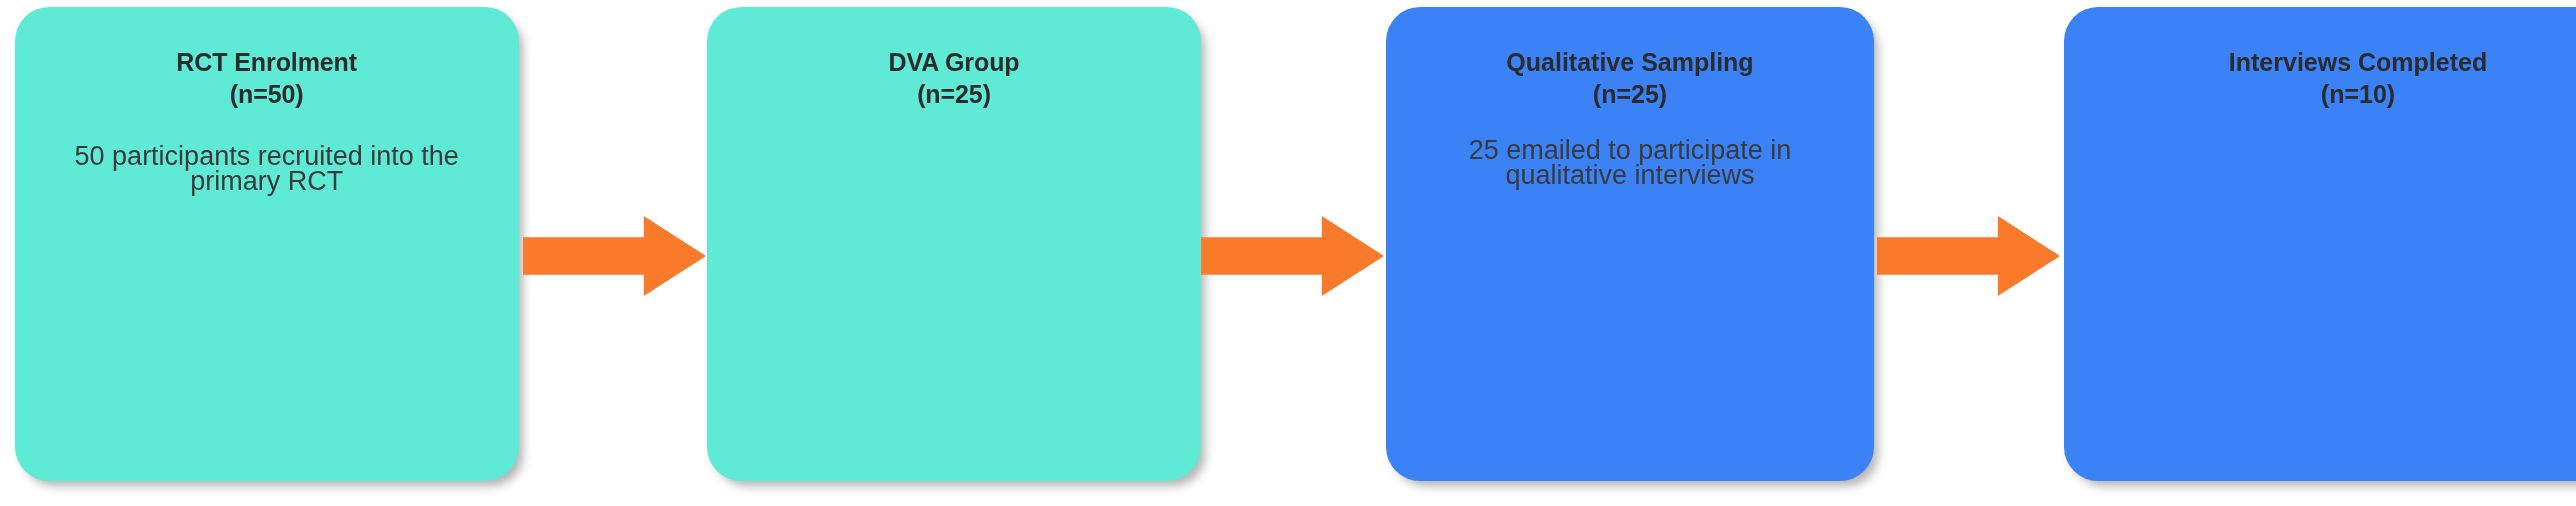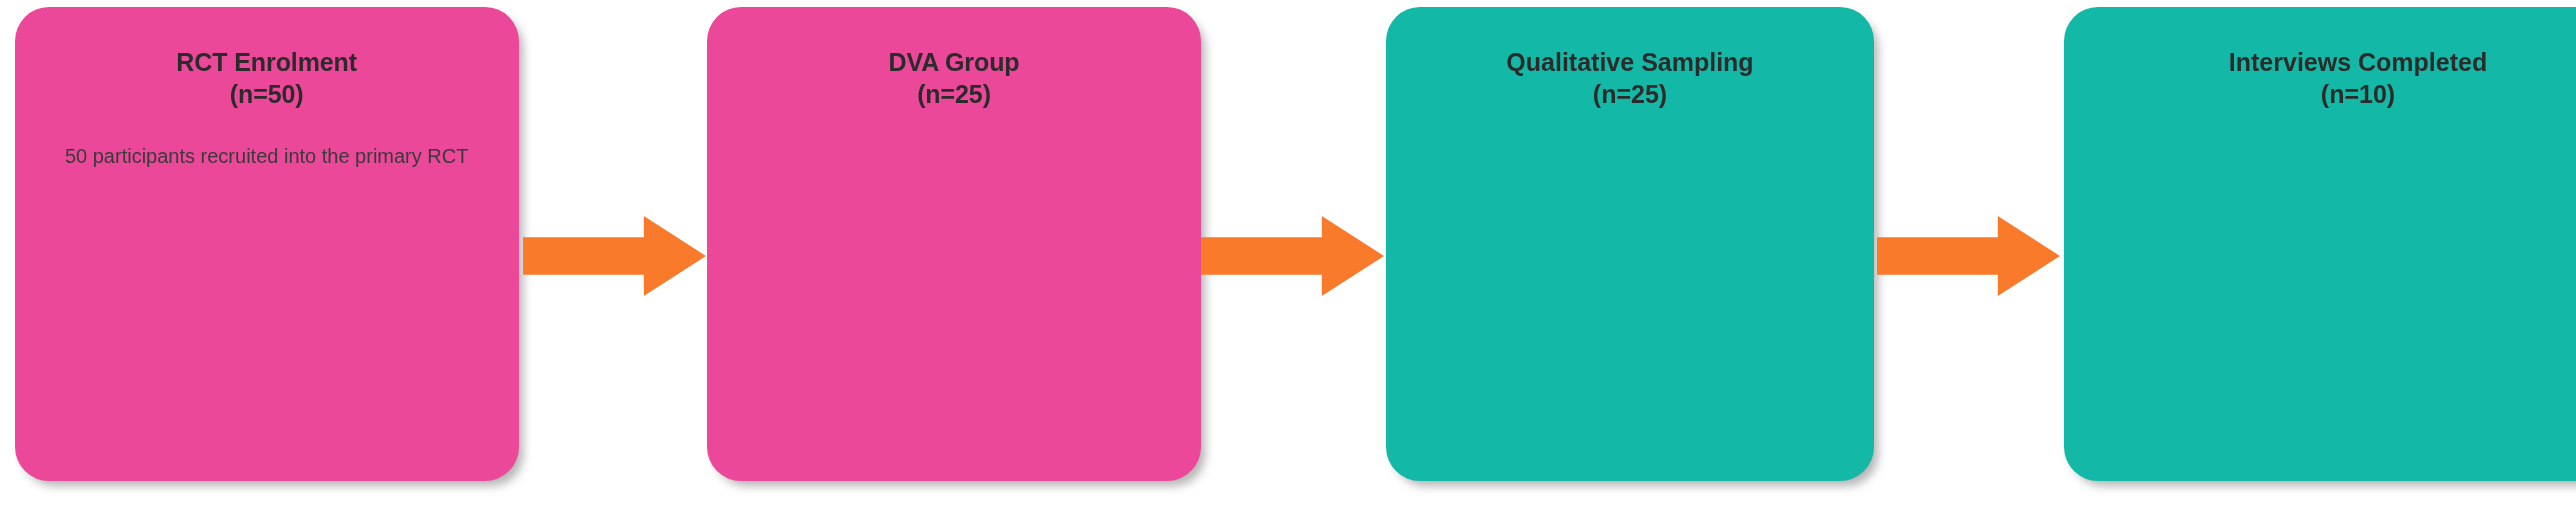--- a/index.html
+++ b/index.html
@@ -26,34 +26,34 @@
     box-sizing: border-box;
     border-radius: 34px;
     display: flex;
     flex-direction: column;
     align-items: center;
     justify-content: flex-start;
     text-align: center;
     padding: 39px 20px 11.8px 20px;
     box-shadow: 5.9px 7px 9.4px -2.4px rgba(90, 88, 88, 0.45);
   }
-  .node.blue  { background: #ec4899; }
-  .node.green { background: #14b8a6; }
+  .node.blue  { background: #5eead4; }
+  .node.green { background: #3b82f6; }
 
   .node-title {
     font-size: 25px;
     font-weight: bold;
     line-height: 32px;
     color: #2b2b2b;
     letter-spacing: -0.1px;
     white-space: pre-line;
     margin: 0;
   }
   .node-body {
-    font-size: 20px;
+    font-size: 27px;
     font-weight: normal;
     line-height: 25px;
     color: #3a3a3a;
     margin: 8px;
     padding: 0 2.4px;
   }
 
   
   .node-1 .node-body { margin-top: 34px; }
   .node-2 .node-body { margin-top: 34px; }
@@ -95,20 +95,21 @@
 
   <div class="arrow" style="left:1201px; top:216px; width:183px; height:80px;">
     <svg width="183" height="80" viewBox="0 0 312 136">
       <path d="M0 36 L206 36 L206 0 L312 68 L206 136 L206 100 L0 100 Z" fill="#f97a2b"></path>
     </svg>
   </div>
 
   <div class="node green node-3" style="left:1386px; top:7px; width:488px; height:474px;">
     <div class="node-title">Qualitative Sampling
 (n=25)</div>
+    <div class="node-body">25 emailed to participate in qualitative interviews</div>
   </div>
 
   <div class="arrow" style="left:1877px; top:216px; width:183px; height:80px;">
     <svg width="183" height="80" viewBox="0 0 312 136">
       <path d="M0 36 L206 36 L206 0 L312 68 L206 136 L206 100 L0 100 Z" fill="#f97a2b"></path>
     </svg>
   </div>
 
   <div class="node green node-4" style="left:2064px; top:7px; width:588px; height:474px;">
     <div class="node-title">Interviews Completed

